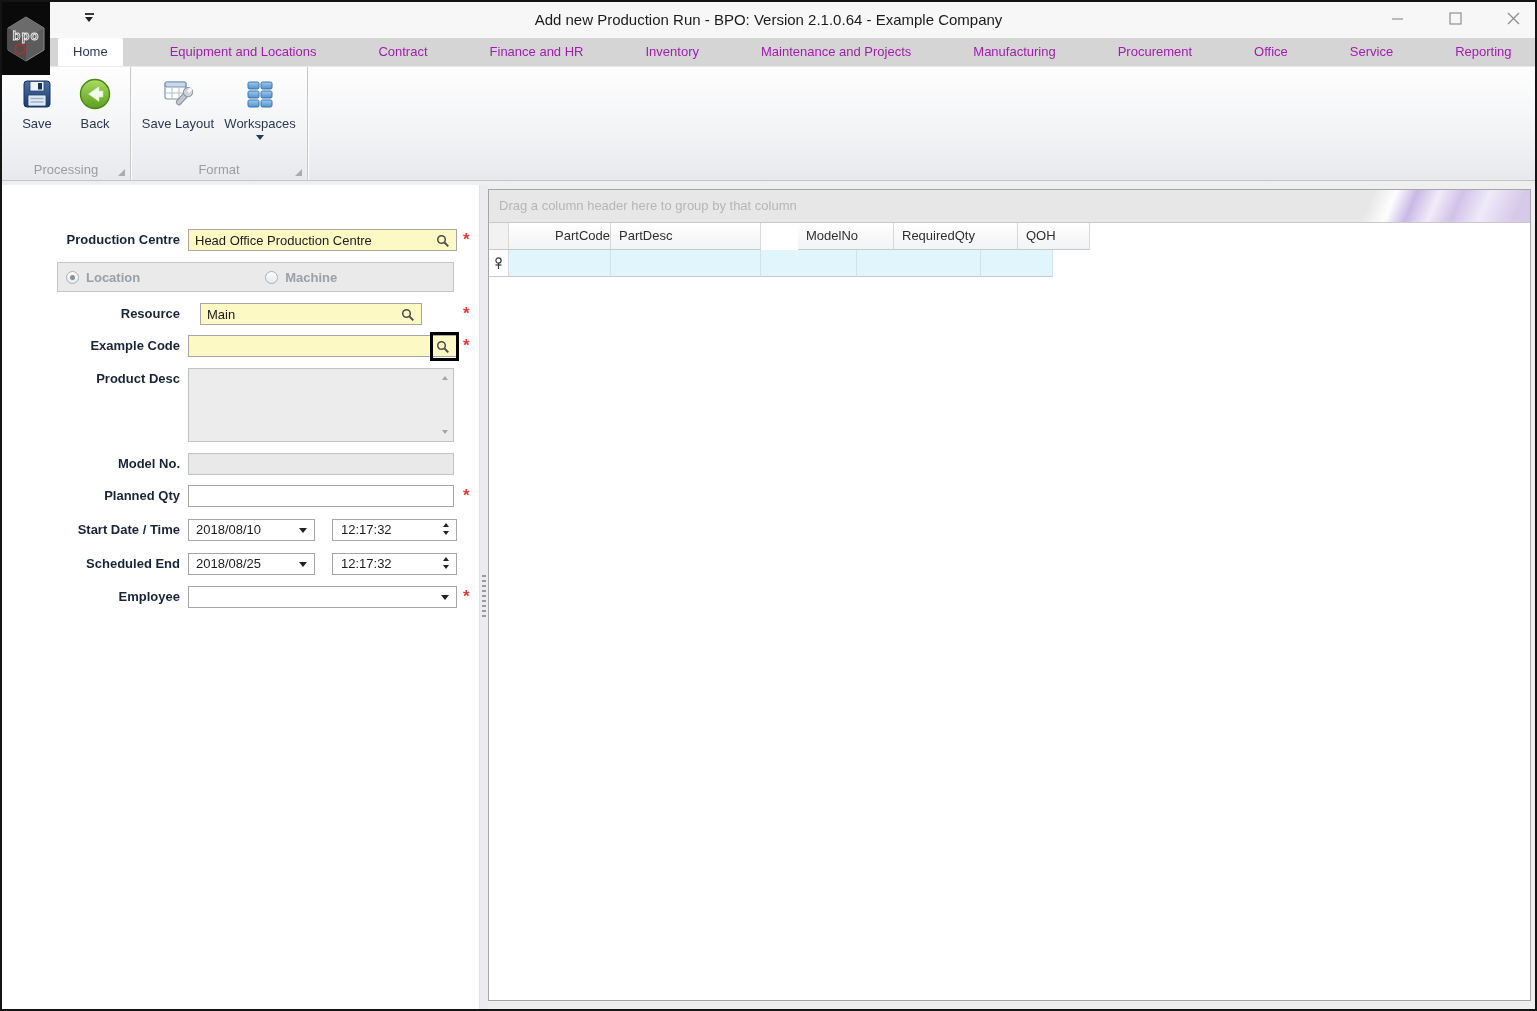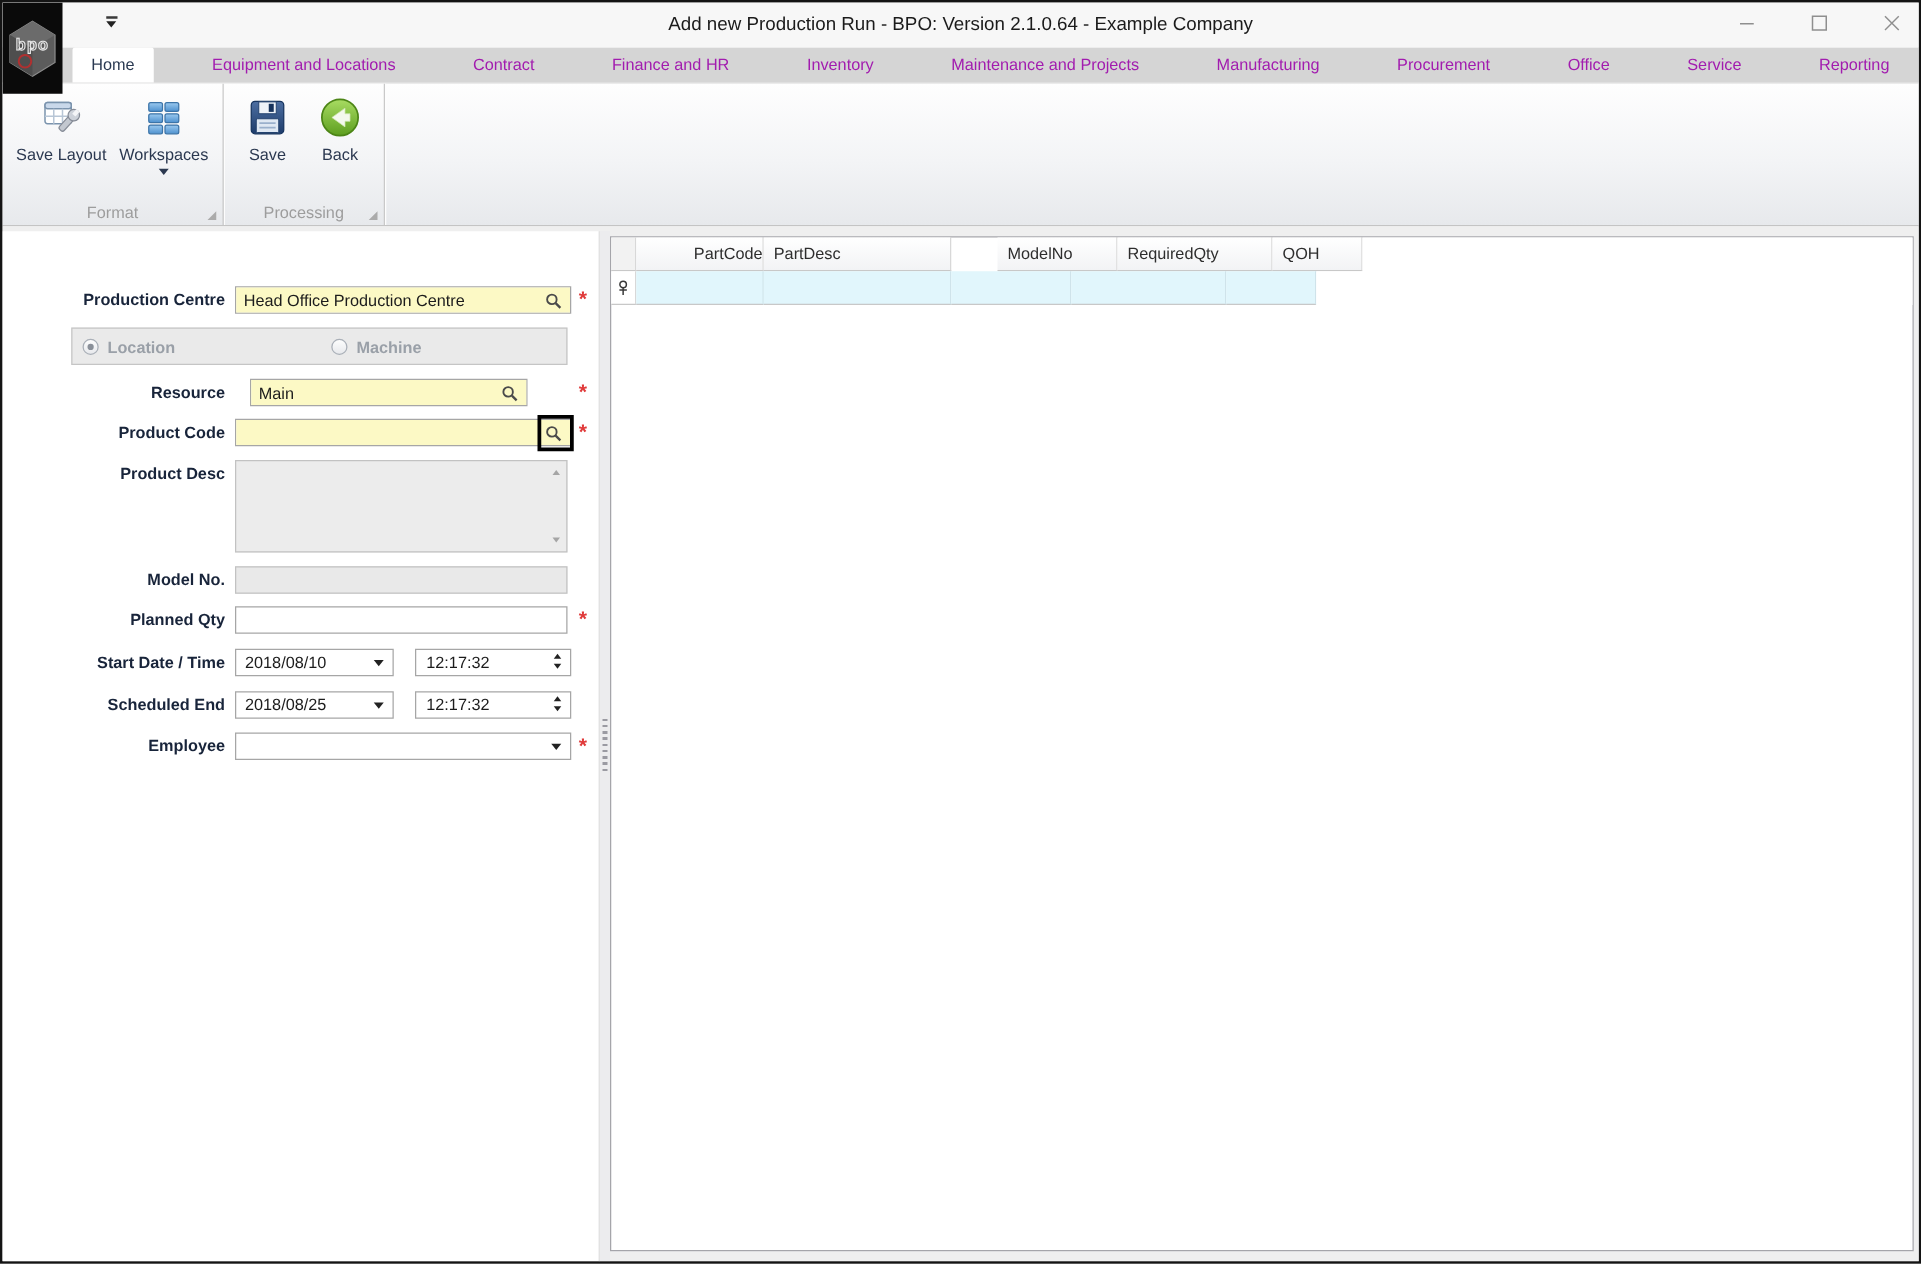--- a/index.html
+++ b/index.html
@@ -181,20 +181,63 @@
       <span>
           <svg width="11" height="11" viewBox="0 0 11 11">
             <line x1="1.5" y1="1.5" x2="9.5" y2="9.5" stroke="#6d6d6d" stroke-width="1.4"></line>
             <line x1="9.5" y1="1.5" x2="1.5" y2="9.5" stroke="#6d6d6d" stroke-width="1.4"></line>
           </svg>
         </span>
     </div>
   </div>
 
   <div class="ribbon">
+    <div class="rgroup">
+      <div class="rbtns">
+        <div class="rbtn">
+          <span class="icn">
+            <svg width="32" height="32" viewBox="0 0 32 32">
+              <defs>
+                  <linearGradient id="flp" x1="0" y1="0" x2="0" y2="1">
+                    <stop offset="0" stop-color="#4d6fa2"></stop>
+                    <stop offset="1" stop-color="#1e3c6b"></stop>
+                  </linearGradient>
+                </defs>
+              <rect x="3" y="3" width="26" height="26" rx="3" fill="url(#flp)" stroke="#16345e"></rect>
+              <rect x="9" y="3.5" width="14" height="9.5" fill="#eef3f9" stroke="#24436f" stroke-width="0.8"></rect>
+              <rect x="17" y="5" width="4" height="6.5" fill="#16325c"></rect>
+              <rect x="7" y="17" width="18" height="11" rx="1" fill="#dfe8f3" stroke="#24436f" stroke-width="0.8"></rect>
+              <line x1="9.5" y1="20.5" x2="22.5" y2="20.5" stroke="#9ab0cc" stroke-width="1.4"></line>
+              <line x1="9.5" y1="24" x2="22.5" y2="24" stroke="#9ab0cc" stroke-width="1.4"></line>
+            </svg>
+          </span>
+          <span class="lbl">Save</span>
+        </div>
+        <div class="rbtn">
+          <span class="icn">
+            <svg width="34" height="34" viewBox="0 0 34 34">
+              <defs>
+                  <linearGradient id="grn" x1="0" y1="0" x2="0" y2="1">
+                    <stop offset="0" stop-color="#a8dc62"></stop>
+                    <stop offset="1" stop-color="#5d9e1f"></stop>
+                  </linearGradient>
+                </defs>
+              <circle cx="17" cy="17" r="14.5" fill="url(#grn)" stroke="#4c8516" stroke-width="1.4"></circle>
+              <path d="M21 9.5 L10.5 17 L21 24.5 L21 20 L25 20 L25 14 L21 14 Z" fill="#f4f9ee" stroke="#cde5ad" stroke-width="0.6"></path>
+            </svg>
+          </span>
+          <span class="lbl">Back</span>
+        </div>
+      </div>
+      <div class="rcaption">
+        <span class="cap">Processing</span>
+        <span class="launcher"></span>
+      </div>
+    </div>
+
     <div class="rgroup">
       <div class="rbtns">
         <div class="rbtn wide">
           <span class="icn">
             <svg width="34" height="32" viewBox="0 0 34 32">
               <rect x="4" y="4" width="21" height="17" rx="2" fill="#fff" stroke="#7a93ad" stroke-width="1.2"></rect>
               <rect x="4" y="4" width="21" height="5" rx="2" fill="#c9d8ea" stroke="#7a93ad" stroke-width="1.2"></rect>
               <line x1="11" y1="9" x2="11" y2="21" stroke="#b8c6d6" stroke-width="1.2"></line>
               <line x1="18" y1="9" x2="18" y2="21" stroke="#b8c6d6" stroke-width="1.2"></line>
               <line x1="4" y1="15" x2="25" y2="15" stroke="#b8c6d6" stroke-width="1.2"></line>
@@ -228,63 +271,20 @@
           </span>
           <span class="lbl">Workspaces</span>
           <span class="drop tri navy down"></span>
         </div>
       </div>
       <div class="rcaption">
         <span class="cap">Format</span>
         <span class="launcher"></span>
       </div>
     </div>
-
-    <div class="rgroup">
-      <div class="rbtns">
-        <div class="rbtn">
-          <span class="icn">
-            <svg width="32" height="32" viewBox="0 0 32 32">
-              <defs>
-                  <linearGradient id="flp" x1="0" y1="0" x2="0" y2="1">
-                    <stop offset="0" stop-color="#4d6fa2"></stop>
-                    <stop offset="1" stop-color="#1e3c6b"></stop>
-                  </linearGradient>
-                </defs>
-              <rect x="3" y="3" width="26" height="26" rx="3" fill="url(#flp)" stroke="#16345e"></rect>
-              <rect x="9" y="3.5" width="14" height="9.5" fill="#eef3f9" stroke="#24436f" stroke-width="0.8"></rect>
-              <rect x="17" y="5" width="4" height="6.5" fill="#16325c"></rect>
-              <rect x="7" y="17" width="18" height="11" rx="1" fill="#dfe8f3" stroke="#24436f" stroke-width="0.8"></rect>
-              <line x1="9.5" y1="20.5" x2="22.5" y2="20.5" stroke="#9ab0cc" stroke-width="1.4"></line>
-              <line x1="9.5" y1="24" x2="22.5" y2="24" stroke="#9ab0cc" stroke-width="1.4"></line>
-            </svg>
-          </span>
-          <span class="lbl">Save</span>
-        </div>
-        <div class="rbtn">
-          <span class="icn">
-            <svg width="34" height="34" viewBox="0 0 34 34">
-              <defs>
-                  <linearGradient id="grn" x1="0" y1="0" x2="0" y2="1">
-                    <stop offset="0" stop-color="#a8dc62"></stop>
-                    <stop offset="1" stop-color="#5d9e1f"></stop>
-                  </linearGradient>
-                </defs>
-              <circle cx="17" cy="17" r="14.5" fill="url(#grn)" stroke="#4c8516" stroke-width="1.4"></circle>
-              <path d="M21 9.5 L10.5 17 L21 24.5 L21 20 L25 20 L25 14 L21 14 Z" fill="#f4f9ee" stroke="#cde5ad" stroke-width="0.6"></path>
-            </svg>
-          </span>
-          <span class="lbl">Back</span>
-        </div>
-      </div>
-      <div class="rcaption">
-        <span class="cap">Processing</span>
-        <span class="launcher"></span>
-      </div>
-    </div>
     <div class="ribbon-rest"></div>
   </div>
 
   <div class="content">
 
     <div class="form-panel">
 
       <div class="frow" style="top:44px;">
         <span class="flabel">Production Centre</span>
         <div class="fld yellow" style="left:186px; width:269px;">
@@ -318,21 +318,21 @@
             <svg width="14" height="14" viewBox="0 0 14 14">
                 <circle cx="5.5" cy="5.5" r="3.8" fill="none" stroke="#4a4a4a" stroke-width="1.5"></circle>
                 <line x1="8.5" y1="8.5" x2="12.3" y2="12.3" stroke="#4a4a4a" stroke-width="1.8"></line>
               </svg>
           </span>
         </div>
         <span class="req">*</span>
       </div>
 
       <div class="frow" style="top:150px;">
-        <span class="flabel">Product Code</span>
+        <span class="flabel">Example Code</span>
         <div class="fld yellow" style="left:186px; width:269px;">
           <input value="" style="">
           <span class="mag">
             <svg width="14" height="14" viewBox="0 0 14 14">
                 <circle cx="5.5" cy="5.5" r="3.8" fill="none" stroke="#4a4a4a" stroke-width="1.5"></circle>
                 <line x1="8.5" y1="8.5" x2="12.3" y2="12.3" stroke="#4a4a4a" stroke-width="1.8"></line>
               </svg>
           </span>
           <span class="focus-box"></span>
         </div>
@@ -400,20 +400,24 @@
         </div>
         <span class="req">*</span>
       </div>
     </div>
 
     <div class="splitter">
       <div class="grip"></div>
     </div>
 
     <div class="grid-panel">
+      <div class="groupby">
+        <span class="hint">Drag a column header here to group by that column</span>
+        <span class="swoosh"></span>
+      </div>
       <div class="hdr-row">
         <div class="hcell indicator"></div>
         <div class="hcell" style="width:102px;text-align:right;">PartCode</div>
         <div class="hcell" style="width:150px;">PartDesc</div>
         <div class="hcell" style="width:96px;margin-left:37px;">ModelNo</div>
         <div class="hcell" style="width:124px;">RequiredQty</div>
         <div class="hcell" style="width:72px;">QOH</div>
         <div class="hdr-rest"></div>
       </div>
       <div class="flt-row">

